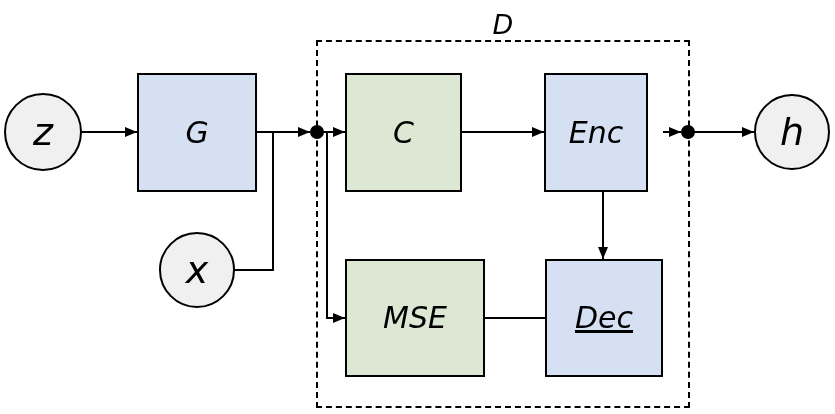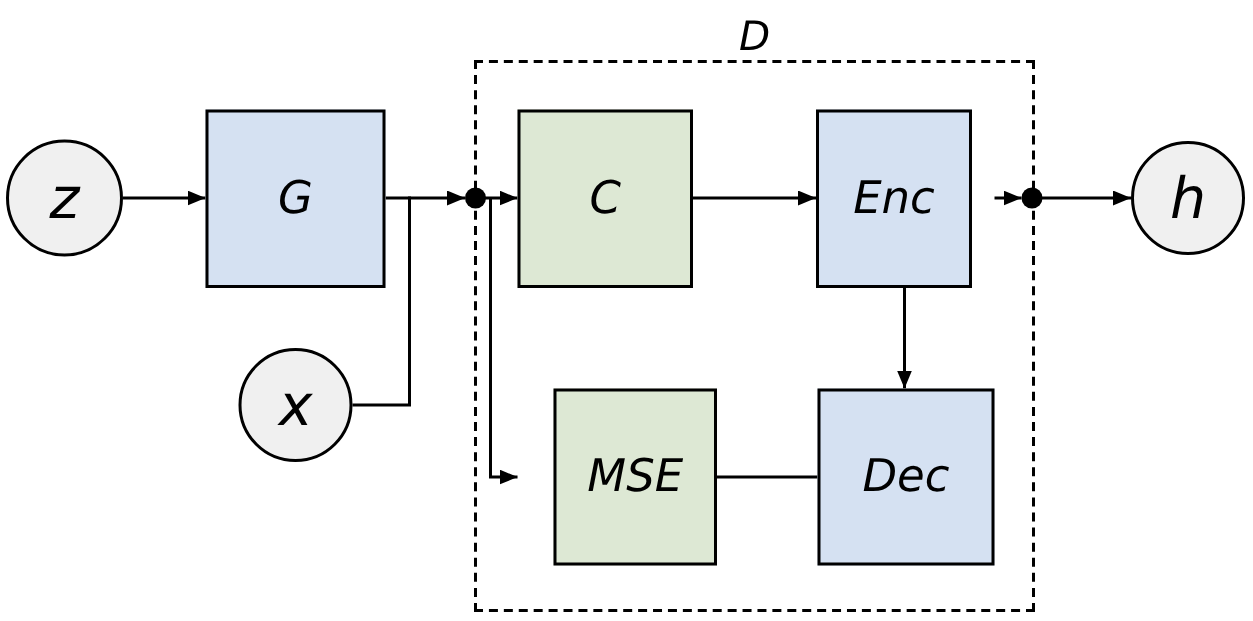--- a/index.html
+++ b/index.html
@@ -99,25 +99,25 @@
   </div>
 
   <div class="node box green" style="left:345px; top:73px; width:117px; height:119px;">
     <span class="lbl">C</span>
   </div>
 
   <div class="node box blue" style="left:544px; top:73px; width:104px; height:119px;">
     <span class="lbl">Enc</span>
   </div>
 
-  <div class="node box green" style="left:345px; top:259px; width:109px; height:118px;margin-left:24px;">
+  <div class="node box green" style="left:345px; top:259px; width:140px; height:118px;">
     <span class="lbl">MSE</span>
   </div>
 
-  <div class="node box blue" style="left:545px; top:259px; width:118px; height:118px;">
+  <div class="node box blue" style="left:545px; top:259px; width:118px; height:118px;text-decoration:underline;">
     <span class="lbl">Dec</span>
   </div>
 
   <div class="node circle" style="left:754px; top:94px; width:76px; height:76px;">
     <span class="lbl">h</span>
   </div>
 
 </div>
 
 </body></html>

